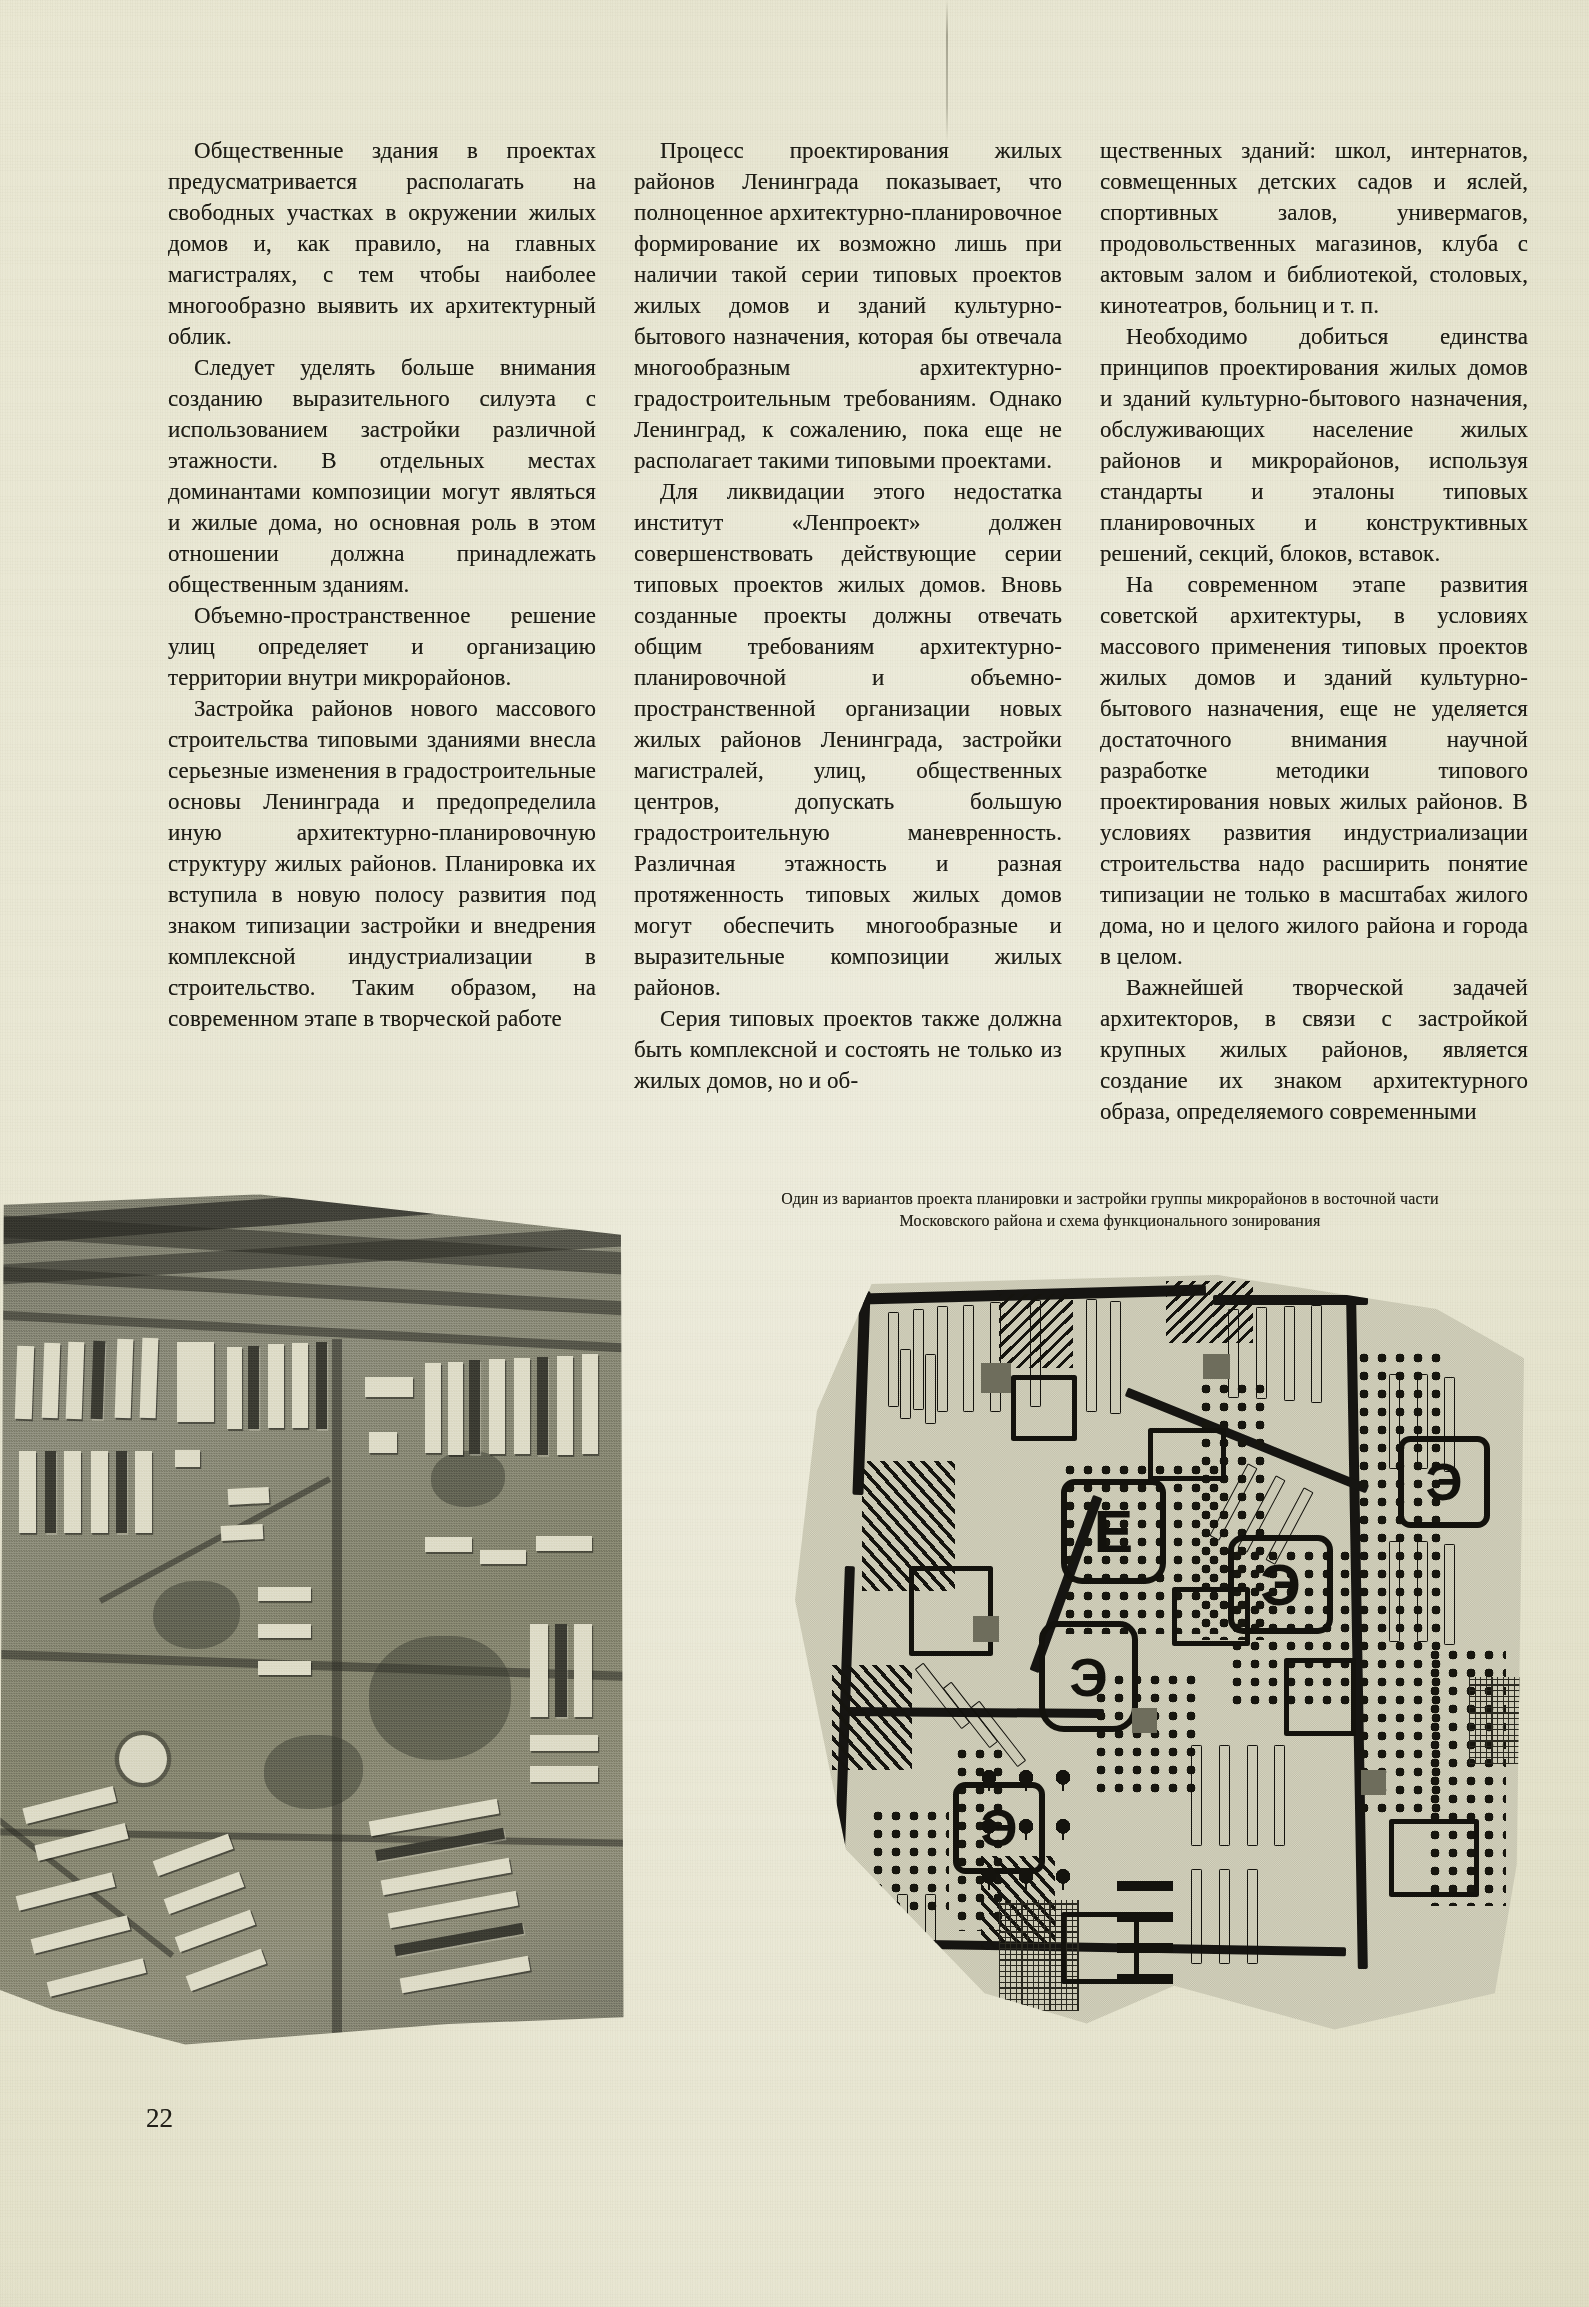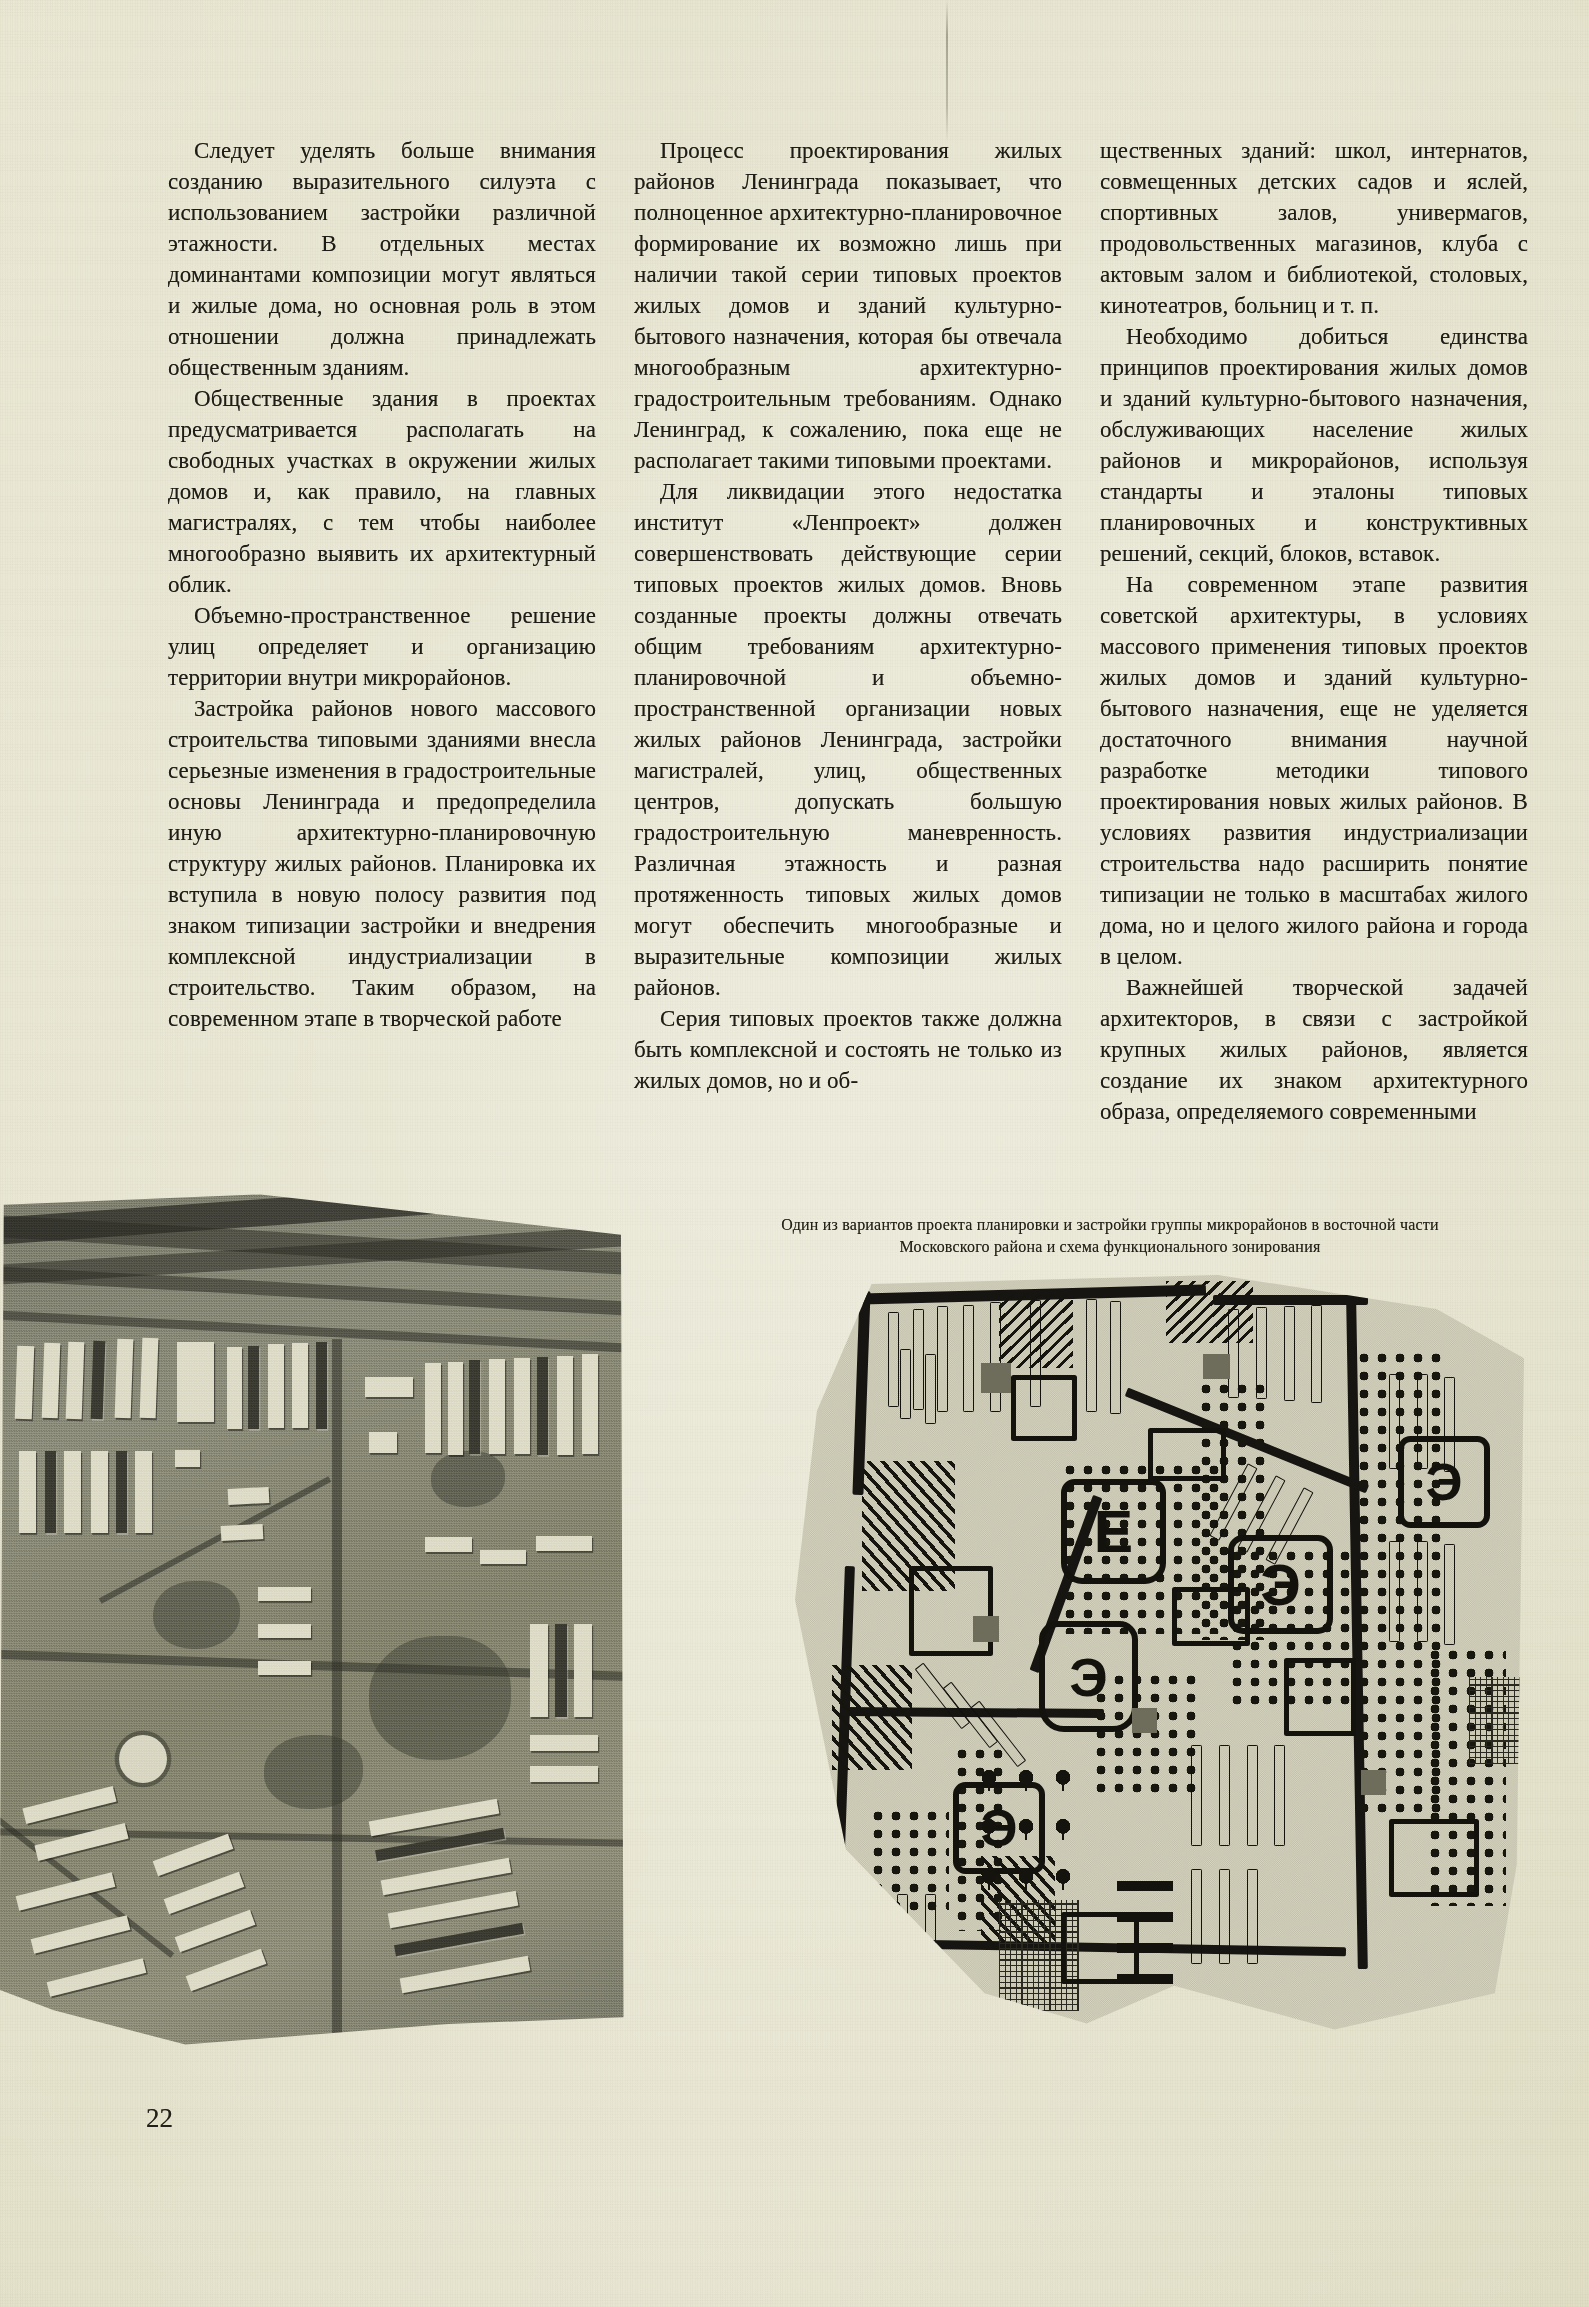--- a/index.html
+++ b/index.html
@@ -42,21 +42,21 @@
     letter-spacing:0.1px;
     color:#1d1c16;
     text-indent:26px;
     -webkit-font-smoothing:none;
     text-shadow:0 0 0.4px rgba(40,38,28,0.55);
   }
   .col p.noindent{text-indent:0;}
 
   
   #figure-caption{
-    position:absolute;left:745px;top:1214px;width:730px;
+    position:absolute;left:745px;top:1188px;width:730px;
     z-index:4;
     text-align:center;
     font-size:16px;
     line-height:22px;
     color:#232118;
     letter-spacing:0.2px;
     text-shadow:0 0 0.3px rgba(40,38,28,0.5);
   }
 
   
@@ -159,22 +159,22 @@
 </style>
 </head>
 <body>
 
 <div id="paper-texture"></div>
 <div id="fold-line"></div>
 
 <div id="columns">
 
   <div class="col">
+    <p>Общественные здания в проектах предусматривается располагать на свободных участках в окружении жилых домов и, как правило, на главных магистралях, с тем чтобы наиболее многообразно выявить их архитектурный облик.</p>
     <p>Следует уделять больше внимания созданию выразительного силуэта с использованием застройки различной этажности. В отдельных местах доминантами композиции могут являться и жилые дома, но основная роль в этом отношении должна принадлежать общественным зданиям.</p>
-    <p>Общественные здания в проектах предусматривается располагать на свободных участках в окружении жилых домов и, как правило, на главных магистралях, с тем чтобы наиболее многообразно выявить их архитектурный облик.</p>
     <p>Объемно-пространственное решение улиц определяет и организацию территории внутри микрорайонов.</p>
     <p>Застройка районов нового массового строительства типовыми зданиями внесла серьезные изменения в градостроительные основы Ленинграда и предопределила иную архитектурно-планировочную структуру жилых районов. Планировка их вступила в новую полосу развития под знаком типизации застройки и внедрения комплексной индустриализации в строительство. Таким образом, на современном этапе в творческой работе</p>
   </div>
 
   <div class="col">
     <p>Процесс проектирования жилых районов Ленинграда показывает, что полноценное архитектурно-планировочное формирование их возможно лишь при наличии такой серии типовых проектов жилых домов и зданий культурно-бытового назначения, которая бы отвечала многообразным архитектурно-градостроительным требованиям. Однако Ленинград, к сожалению, пока еще не располагает такими типовыми проектами.</p>
     <p>Для ликвидации этого недостатка институт «Ленпроект» должен совершенствовать действующие серии типовых проектов жилых домов. Вновь созданные проекты должны отвечать общим требованиям архитектурно-планировочной и объемно-пространственной организации новых жилых районов Ленинграда, застройки магистралей, улиц, общественных центров, допускать большую градостроительную маневренность. Различная этажность и разная протяженность типовых жилых домов могут обеспечить многообразные и выразительные композиции жилых районов.</p>
     <p>Серия типовых проектов также должна быть комплексной и состоять не только из жилых домов, но и об-</p>
   </div>
 

